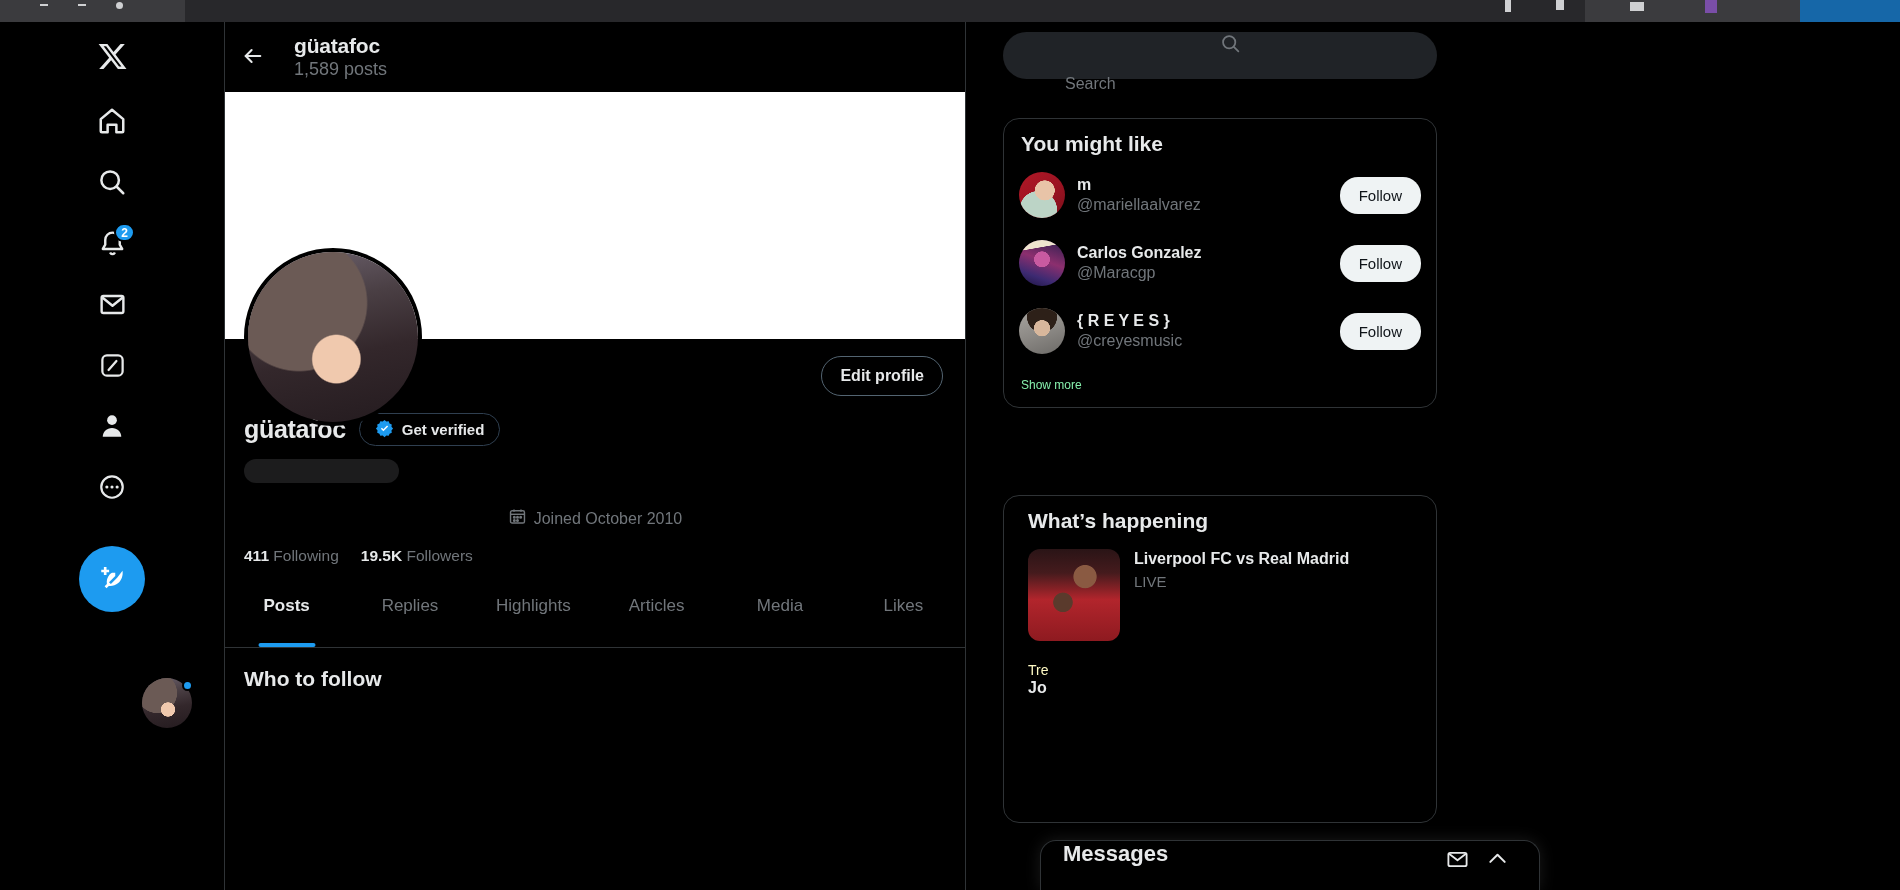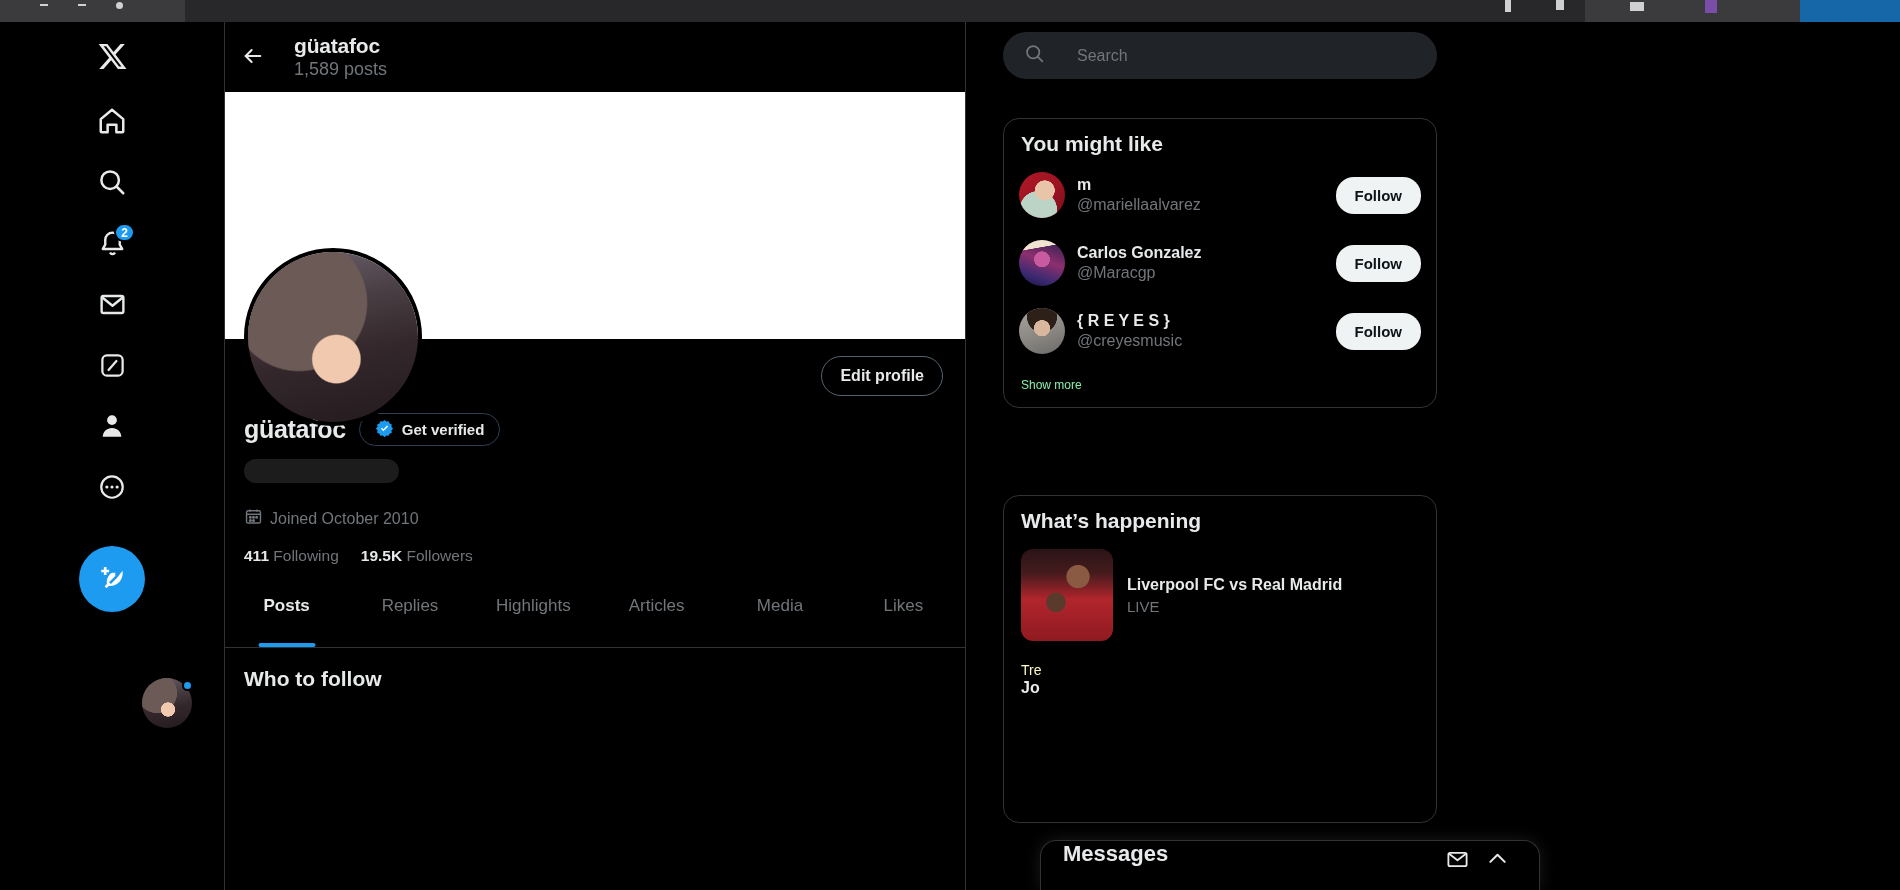--- a/index.html
+++ b/index.html
@@ -104,21 +104,21 @@
     font-family:"Liberation Sans", sans-serif;
   }
 
   .handle-skeleton {
     width:155px; height:24px; border-radius:12px;
     background:#1c1c1d; margin-top:13px;
   }
 
   .joined-row {
     display:flex; align-items:center; gap:7px;
-    color:#71767b; font-size:16px; margin-top:24px;
+    color:#71767b; font-size:16px; margin-top:24px;justify-content:center;
   }
   .stats-row { display:flex; gap:22px; margin-top:17px; font-size:15.5px; color:#71767b; }
   .stats-row b { color:#e7e9ea; font-weight:700; }
   .stat { cursor:pointer; }
 
   .tabs {
     display:flex; margin-top:29px; border-bottom:1px solid #2f3336; height:54px;
   }
   .tab {
     flex:1; display:flex; align-items:flex-start; justify-content:center;
@@ -131,22 +131,22 @@
     width:57px; height:4px; border-radius:3px; background:#1d9bf0;
   }
   .who-to-follow-title { font-size:21px; font-weight:800; padding:19px 19px 0 19px; }
 
   
   .right-col { position:absolute; left:990px; top:22px; width:470px; height:868px; }
 
   .search-box {
     position:absolute; left:13px; top:10px; width:434px; height:47px;
     background:#202327; border-radius:24px;
-    display:flex; align-items:center; padding-left:20px; gap:32px;
-    border:1px solid transparent; cursor:text;
+    display:flex; align-items:center; padding-left:20px; gap:17px;
+    border:1px solid transparent; cursor:text;flex-direction:column;
   }
   .search-input {
     background:transparent; border:none; outline:none;
     color:#e7e9ea; font-size:16px; width:330px;
     font-family:"Liberation Sans", sans-serif;
   }
   .search-input::placeholder { color:#71767b; }
 
   .panel {
     position:absolute; left:13px; width:434px;
@@ -157,27 +157,27 @@
   .sugg-row {
     display:flex; align-items:center; gap:12px;
     padding:11px 15px; cursor:pointer;
   }
   .sugg-av { width:46px; height:46px; border-radius:50%; overflow:hidden; flex-shrink:0; }
   .sugg-text { flex:1; min-width:0; }
   .sugg-name { font-size:16px; font-weight:700; line-height:1.25; white-space:nowrap; overflow:hidden; text-overflow:ellipsis; }
   .sugg-handle { font-size:16px; color:#71767b; line-height:1.25; white-space:nowrap; overflow:hidden; text-overflow:ellipsis; }
   .follow-btn {
     background:#eff3f4; color:#0f1419; border:none;
-    font-size:15px; font-weight:700; border-radius:18px;
+    font-size:15px; font-weight:400; border-radius:18px;
     padding:0 19px; height:37px; cursor:pointer; flex-shrink:0;
     font-family:"Liberation Sans", sans-serif;
   }
   .show-more { color:#86efac; font-size:12px; padding:13px 17px 15px 17px; cursor:pointer; }
 
-  .trend-row { display:flex; align-items:center; gap:14px; padding:11px 17px; cursor:pointer; }
+  .trend-row { display:flex; align-items:flex-start; gap:14px; padding:11px 17px; cursor:pointer; }
   .trend-thumb { width:92px; height:92px; border-radius:12px; overflow:hidden; flex-shrink:0; }
   .trend-title { font-size:16px; font-weight:700; line-height:1.3; }
   .trend-sub { font-size:15px; color:#71767b; margin-top:3px; }
   .trend-cat { font-size:14px; color:#fef9c3; padding:10px 17px 0 17px; }
   .trend-name { font-size:16px; font-weight:700; padding:1px 17px 10px 17px; }
 
   
   .messages-dock {
     position:absolute; left:1040px; top:840px; width:500px; height:50px;
     background:#000; border:1px solid #2f3336; border-bottom:none;
@@ -458,21 +458,21 @@
         <div class="sugg-text">
           <div class="sugg-name">{ R E Y E S }</div>
           <div class="sugg-handle">@creyesmusic</div>
         </div>
         <button class="follow-btn">Follow</button>
       </div>
 
       <div class="show-more">Show more</div>
     </section>
 
-    <section class="panel" style="top:473px; height:328px;">
+    <section class="panel" style="top:473px; height:328px;padding-left:7px;">
       <div class="panel-title">What’s happening</div>
 
       <div class="trend-row">
         <div class="trend-thumb">
             <div class="img-liverpool"></div>
           </div>
         <div>
           <div class="trend-title">Liverpool FC vs Real Madrid</div>
           <div class="trend-sub">LIVE</div>
         </div>

